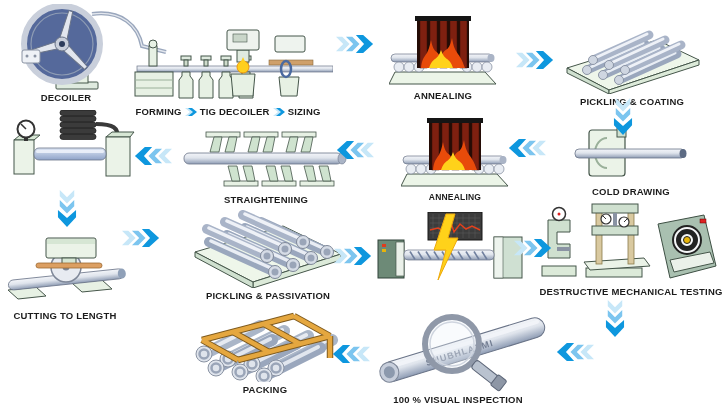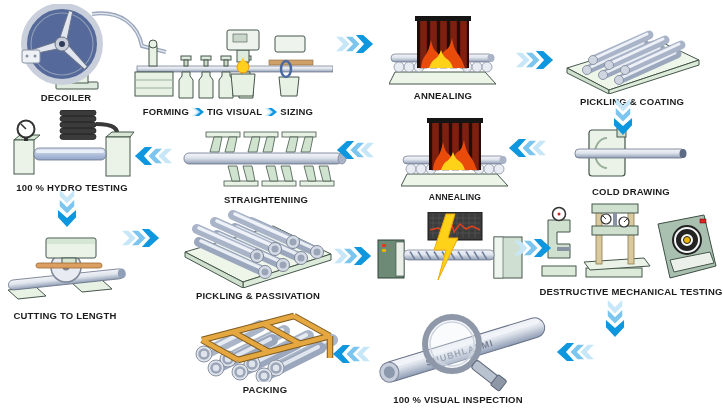--- a/index.html
+++ b/index.html
@@ -108,21 +108,21 @@
       <polygon points="156,53 176,53 174,72 158,72" fill="#e7f1e4" stroke="#45564a"></polygon>
       <rect x="152" y="12" width="30" height="16" rx="2" fill="#eef3ee" stroke="#45564a"></rect>
       <ellipse cx="163" cy="45" rx="5" ry="8" fill="none" stroke="#4a6aa0" stroke-width="2.5"></ellipse>
     </svg>
     <div class="cap-row">
       <span class="stage-label">FORMING</span>
       <svg width="12" height="10" viewBox="0 0 12 10">
           <polygon class="c1" points="0,1 4,1 9,5 4,9 0,9 5,5"></polygon>
           <polygon class="c3" points="3,1 7,1 12,5 7,9 3,9 8,5"></polygon>
         </svg>
-      <span class="stage-label">TIG VISUAL</span>
+      <span class="stage-label">TIG DECOILER</span>
       <svg width="12" height="10" viewBox="0 0 12 10">
           <polygon class="c1" points="0,1 4,1 9,5 4,9 0,9 5,5"></polygon>
           <polygon class="c3" points="3,1 7,1 12,5 7,9 3,9 8,5"></polygon>
         </svg>
       <span class="stage-label">SIZING</span>
     </div>
   </div>
 
   <div class="stage" style="left:388px;top:16px;width:110px">
     <svg width="108" height="72" viewBox="0 0 108 72">
@@ -285,42 +285,41 @@
       <polygon points="6,30 12,25 32,25 26,30" fill="#d6e6d4" stroke="#45564a"></polygon>
       <rect x="6" y="30" width="20" height="34" fill="#ebf3e8" stroke="#45564a"></rect>
       <polygon points="98,27 104,22 126,22 122,27" fill="#d6e6d4" stroke="#45564a"></polygon>
       <rect x="98" y="27" width="24" height="39" fill="#ebf3e8" stroke="#45564a"></rect>
       <rect x="26" y="38" width="72" height="12" rx="5" fill="url(#gB)" stroke="#6a7488" stroke-width=".8"></rect>
       <rect x="28" y="40" width="68" height="3" rx="1.5" fill="#eef2fa" opacity=".85"></rect>
       <rect x="16" y="27" width="4" height="4" fill="#333"></rect>
       <circle cx="18" cy="19" r="8.5" fill="#fff" stroke="#333" stroke-width="2"></circle>
       <line x1="18" y1="19" x2="13" y2="14" stroke="#333" stroke-width="1.5"></line>
     </svg>
-    <div class="stage-label">100 % HYDRO TESTING</div>
   </div>
 
   <div class="stage" style="left:8px;top:232px;width:124px">
     <svg width="128" height="76" viewBox="0 0 128 76">
       <polygon points="2,58 30,55 40,64 12,67" fill="#e7f1e4" stroke="#45564a"></polygon>
       <polygon points="66,51 96,48 106,57 76,60" fill="#e7f1e4" stroke="#45564a"></polygon>
       <g transform="rotate(-6 64 46)">
         <rect x="2" y="42" width="116" height="10" rx="5" fill="url(#gS)" stroke="#6a7488" stroke-width=".8"></rect>
         <ellipse cx="116" cy="47" rx="4" ry="5" fill="#8fa0b8"></ellipse>
       </g>
       <circle cx="60" cy="35" r="15" fill="#e8ebf1" stroke="#7e8798" stroke-width="1.5"></circle>
       <circle cx="60" cy="35" r="3.5" fill="#7e8798"></circle>
       <rect x="40" y="6" width="50" height="20" rx="2" fill="#ebf3e8" stroke="#45564a"></rect>
       <rect x="41" y="7" width="48" height="5" fill="#d6e6d4"></rect>
       <rect x="56" y="26" width="14" height="9" fill="#d6e6d4" stroke="#45564a"></rect>
       <rect x="30" y="31" width="66" height="5" rx="2.5" fill="#dc9f62" stroke="#9c6a33" stroke-width=".8"></rect>
     </svg>
     <div class="stage-label lbl-left">CUTTING TO LENGTH</div>
   </div>
 
-  <div class="stage" style="left:176px;top:210px;width:164px">
+  <div class="stage" style="left:186px;top:210px;width:164px">
     <svg width="162" height="78" viewBox="0 0 162 78">
       <polygon points="8,42 96,16 154,44 66,72" fill="#eef6ea" stroke="#45564a"></polygon>
       <polygon points="66,72 154,44 154,50 66,78" fill="#dcead9" stroke="#45564a"></polygon>
       <polygon points="8,42 66,72 66,78 8,47" fill="#cfe0cf" stroke="#45564a"></polygon>
       <g stroke-linecap="round">
         <g>
             <line x1="88" y1="62" x2="22" y2="32" stroke="#9aa7bd" stroke-width="10"></line>
             <line x1="86" y1="59" x2="24" y2="31" stroke="#e9edf4" stroke-width="3.5"></line>
           </g>
         <g>

